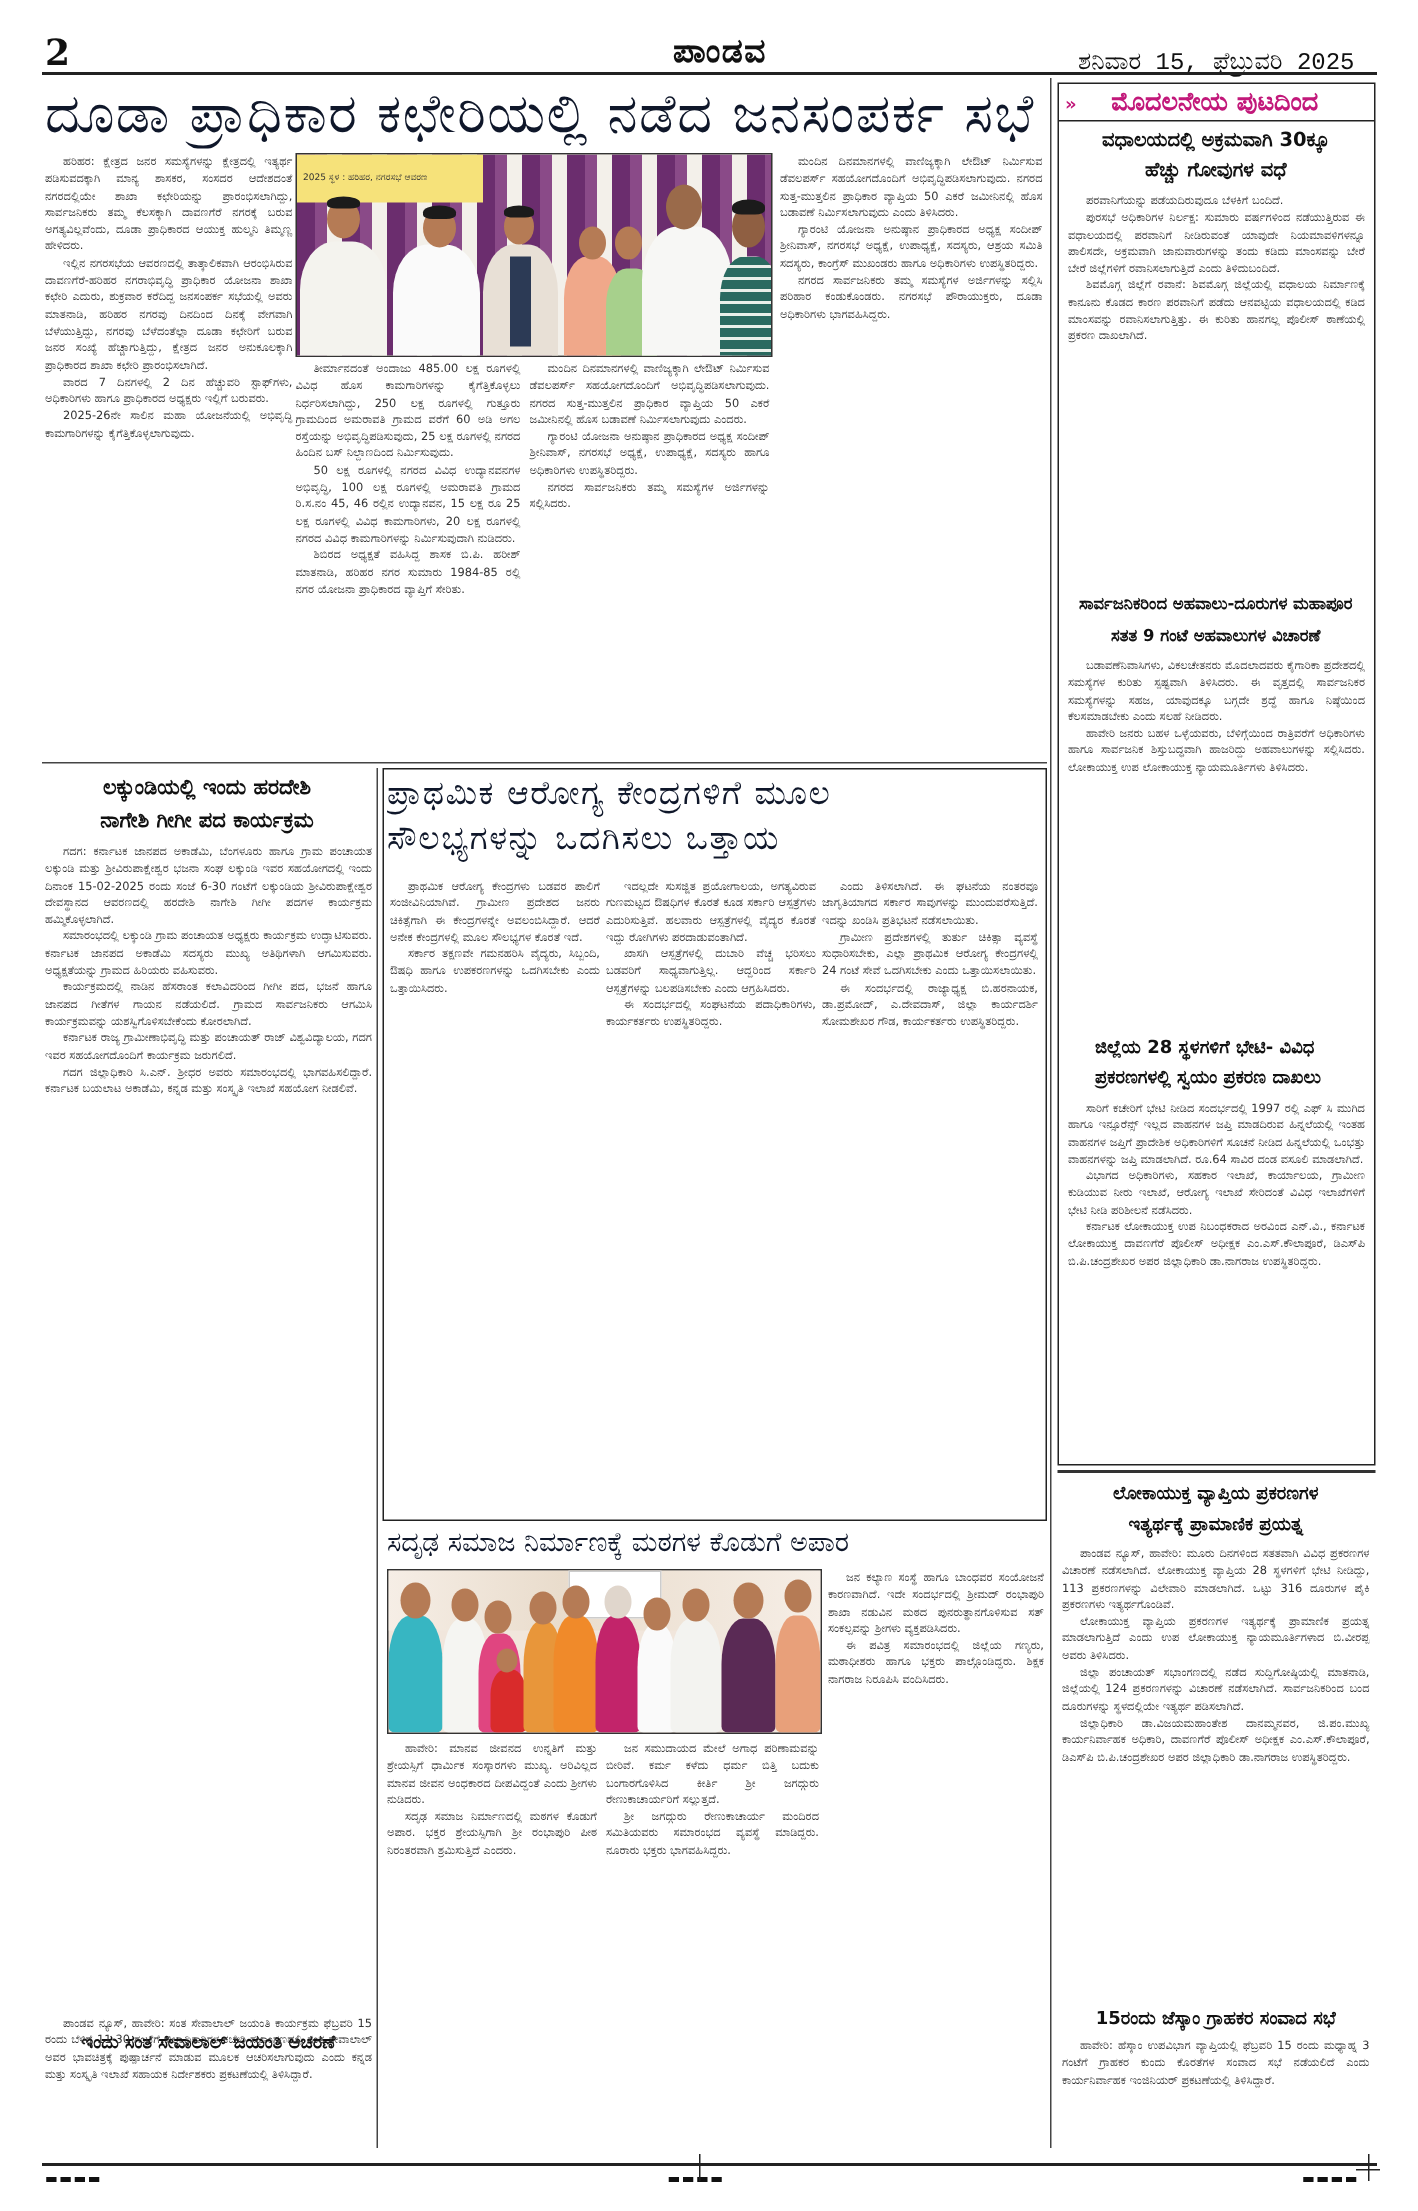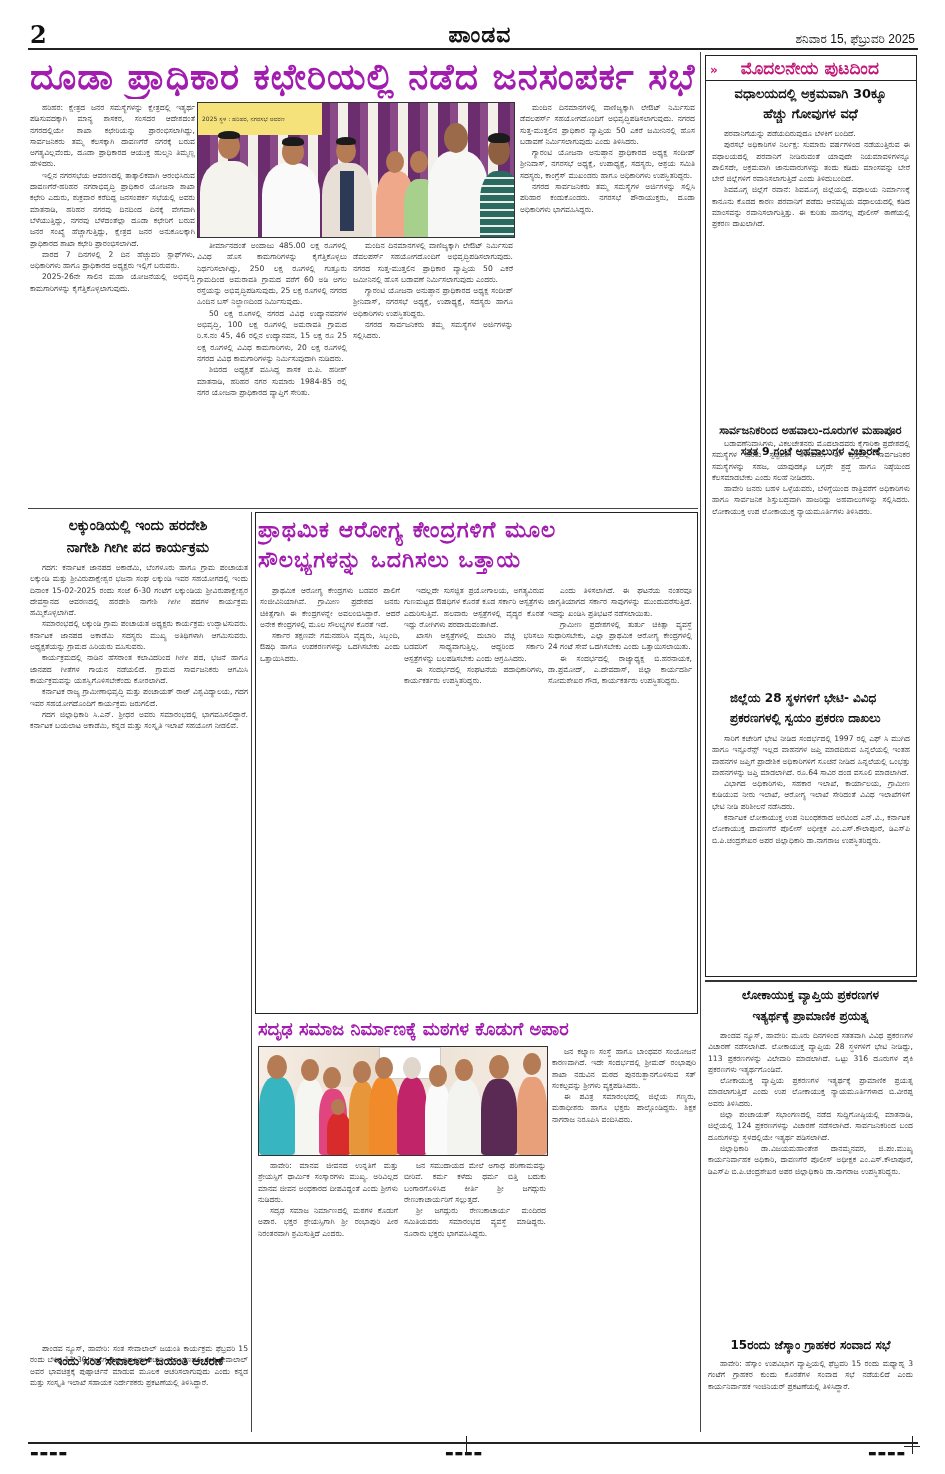--- a/index.html
+++ b/index.html
@@ -1,22 +1,22 @@
 <!DOCTYPE html>
 <html><head>
 <meta charset="utf-8">
 <style>
   html, body { margin:0; padding:0; background:#fff; }
   body { width:945px; height:1474px; position:relative; overflow:hidden; font-family:"DejaVu Sans", sans-serif; color:#111; }
   .abs { position:absolute; }
   .pgnum { left:30px; top:20px; font-family:"DejaVu Serif", serif; font-weight:bold; font-size:24px; }
   .masthead { left:380px; top:22px; width:200px; text-align:center; font-weight:bold; font-size:22px; letter-spacing:1px; }
-  .dateline { right:30px; top:32px; font-family:Liberation Sans, sans-serif; font-size:12px; }
+  .dateline { right:42px; top:32px; font-family:Liberation Mono, monospace; font-size:16px; }
   .rule-top { left:28px; top:48px; width:890px; height:2px; background:#222; }
-  .headline { font-weight:bold; color:#a21caf; white-space:nowrap; overflow:hidden; }
+  .headline { font-weight:normal; color:#0f172a; white-space:nowrap; overflow:hidden; }
   .h1 { left:30px; top:55px; width:665px; font-size:36px; line-height:44px; letter-spacing:1px; }
   .vrule { width:1px; background:#444; }
   .hrule { height:1px; background:#444; }
   .col-text { font-size:7.6px; line-height:11.3px; color:#333; text-align:justify; overflow:hidden; }
   .col-text p { margin:0 0 0 0; text-indent:12px; }
   .photo { overflow:hidden; border:1px solid #333; }
   .box { border:1.5px solid #222; }
   .kicker { color:#c2187a; font-weight:bold; font-size:17px; }
   .sub-h { font-weight:bold; text-align:center; color:#111; }
   .foot-mark { font-size:9px; font-weight:bold; letter-spacing:1px; }
@@ -99,21 +99,21 @@
 <div class="abs sub-h" style="left:708px;top:84px;width:205px;font-size:13px;line-height:20px;">
   <div>ವಧಾಲಯದಲ್ಲಿ ಅಕ್ರಮವಾಗಿ 30ಕ್ಕೂ</div>
   <div>ಹೆಚ್ಚು ಗೋವುಗಳ ವಧೆ</div>
 </div>
 <div class="abs col-text" style="left:712px;top:128px;width:198px;height:255px;">
   <p>ಪರವಾನಿಗೆಯನ್ನು ಪಡೆಯದಿರುವುದೂ ಬೆಳಕಿಗೆ ಬಂದಿದೆ.</p>
   <p>ಪುರಸಭೆ ಅಧಿಕಾರಿಗಳ ನಿರ್ಲಕ್ಷ: ಸುಮಾರು ವರ್ಷಗಳಿಂದ ನಡೆಯುತ್ತಿರುವ ಈ ವಧಾಲಯದಲ್ಲಿ ಪರವಾನಿಗೆ ನೀಡಿರುವಂತೆ ಯಾವುದೇ ನಿಯಮಾವಳಿಗಳನ್ನೂ ಪಾಲಿಸದೇ, ಅಕ್ರಮವಾಗಿ ಜಾನುವಾರುಗಳನ್ನು ತಂದು ಕಡಿದು ಮಾಂಸವನ್ನು ಬೇರೆ ಬೇರೆ ಜಿಲ್ಲೆಗಳಿಗೆ ರವಾನಿಸಲಾಗುತ್ತಿದೆ ಎಂದು ತಿಳಿದುಬಂದಿದೆ.</p>
   <p>ಶಿವಮೊಗ್ಗ ಜಿಲ್ಲೆಗೆ ರವಾನೆ: ಶಿವಮೊಗ್ಗ ಜಿಲ್ಲೆಯಲ್ಲಿ ವಧಾಲಯ ನಿರ್ಮಾಣಕ್ಕೆ ಕಾನೂನು ಕೊಡದ ಕಾರಣ ಪರವಾನಿಗೆ ಪಡೆದು ಆನವಟ್ಟಿಯ ವಧಾಲಯದಲ್ಲಿ ಕಡಿದ ಮಾಂಸವನ್ನು ರವಾನಿಸಲಾಗುತ್ತಿತ್ತು. ಈ ಕುರಿತು ಹಾನಗಲ್ಲ ಪೊಲೀಸ್ ಠಾಣೆಯಲ್ಲಿ ಪ್ರಕರಣ ದಾಖಲಾಗಿದೆ.</p>
 </div>
 
-<div class="abs sub-h" style="left:708px;top:392px;width:205px;font-size:11px;line-height:21px;margin-top:28px;">
+<div class="abs sub-h" style="left:708px;top:392px;width:205px;font-size:11px;line-height:21px;">
   <div>ಸಾರ್ವಜನಿಕರಿಂದ ಅಹವಾಲು-ದೂರುಗಳ ಮಹಾಪೂರ</div>
   <div>ಸತತ 9 ಗಂಟೆ ಅಹವಾಲುಗಳ ವಿಚಾರಣೆ</div>
 </div>
 <div class="abs col-text" style="left:712px;top:438px;width:198px;height:290px;">
   <p>ಬಡಾವಣೆನಿವಾಸಿಗಳು, ವಿಕಲಚೇತನರು ಮೊದಲಾದವರು ಕೈಗಾರಿಕಾ ಪ್ರದೇಶದಲ್ಲಿ ಸಮಸ್ಯೆಗಳ ಕುರಿತು ಸ್ಪಷ್ಟವಾಗಿ ತಿಳಿಸಿದರು. ಈ ವೃತ್ತದಲ್ಲಿ ಸಾರ್ವಜನಿಕರ ಸಮಸ್ಯೆಗಳನ್ನು ಸಹಜ, ಯಾವುದಕ್ಕೂ ಬಗ್ಗದೇ ಶ್ರದ್ಧೆ ಹಾಗೂ ನಿಷ್ಠೆಯಿಂದ ಕೆಲಸಮಾಡಬೇಕು ಎಂದು ಸಲಹೆ ನೀಡಿದರು.</p>
   <p>ಹಾವೇರಿ ಜನರು ಬಹಳ ಒಳ್ಳೆಯವರು, ಬೆಳಿಗ್ಗೆಯಿಂದ ರಾತ್ರಿವರೆಗೆ ಅಧಿಕಾರಿಗಳು ಹಾಗೂ ಸಾರ್ವಜನಿಕ ಶಿಸ್ತುಬದ್ಧವಾಗಿ ಹಾಜರಿದ್ದು ಅಹವಾಲುಗಳನ್ನು ಸಲ್ಲಿಸಿದರು. ಲೋಕಾಯುಕ್ತ ಉಪ ಲೋಕಾಯುಕ್ತ ನ್ಯಾಯಮೂರ್ತಿಗಳು ತಿಳಿಸಿದರು.</p>
 </div>
 
 <div class="abs sub-h" style="left:708px;top:688px;width:205px;font-size:12px;line-height:20px;text-align:left;padding-left:6px;margin-left:16px;">
   <div>ಜಿಲ್ಲೆಯ 28 ಸ್ಥಳಗಳಿಗೆ ಭೇಟಿ- ವಿವಿಧ</div>

